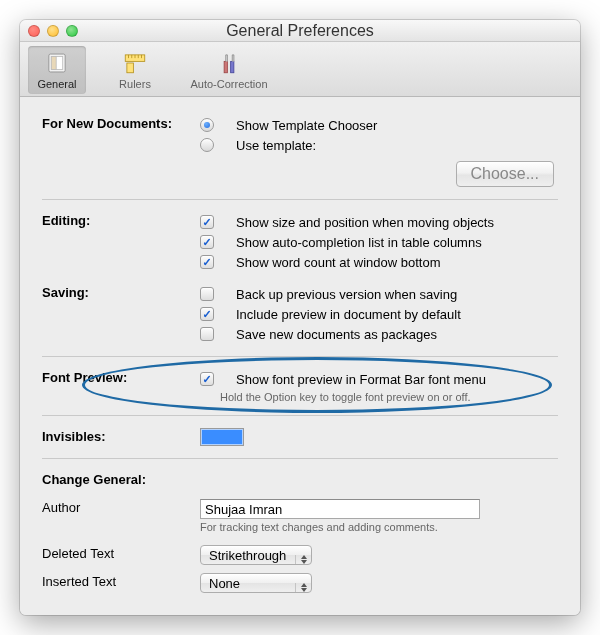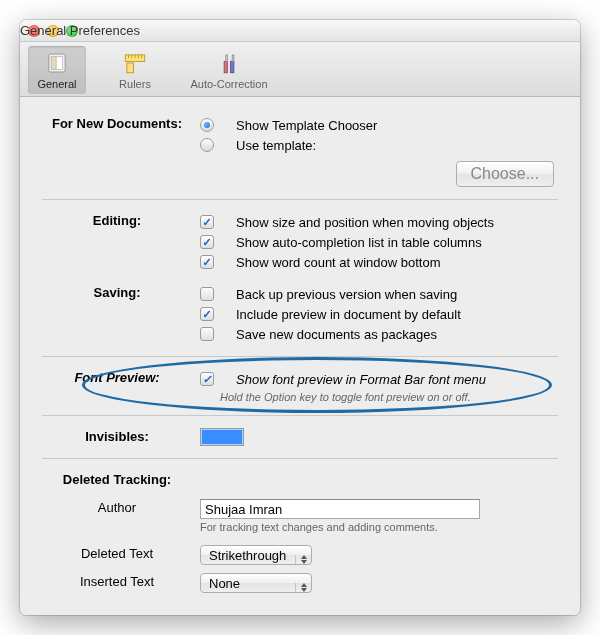--- a/index.html
+++ b/index.html
@@ -28,21 +28,21 @@
     padding: 0 8px;
     position: relative;
   }
   .traffic { display: flex; gap: 7px; }
   .tl { width: 12px; height: 12px; border-radius: 50%; border: 1px solid rgba(0,0,0,0.18); }
   .tl.red { background: radial-gradient(circle at 40% 35%, #ff8b82, #ff5f57); }
   .tl.yellow { background: radial-gradient(circle at 40% 35%, #ffe08a, #ffbd2e); }
   .tl.green { background: radial-gradient(circle at 40% 35%, #8fe292, #28c940); }
   .title {
     position: absolute; left: 0; right: 0;
-    font-size: 13px; color: #333;
+    text-align: center; font-size: 16px; color: #333;
     pointer-events: none;
   }
   .toolbar {
     background: linear-gradient(#f0f0f0, #dcdcdc);
     border-bottom: 1px solid #b8b8b8;
     padding: 4px 8px 2px 8px;
     display: flex;
     gap: 20px;
   }
   .tbitem {
@@ -60,21 +60,21 @@
   }
   .tbicon { height: 30px; display: flex; align-items: center; justify-content: center; }
   .tbicon svg { width: 26px; height: 26px; }
   .content {
     background: #ededed;
     padding: 18px 22px 20px 22px;
   }
   .row { display: flex; align-items: flex-start; margin-bottom: 2px; }
   .rowlabel {
     width: 158px;
-    text-align: center;
+    text-align: left;
     padding-right: 8px;
     padding-top: 1px;
     font-size: 13px;
   }
   .rowlabel.bold { font-weight: bold; }
   .rowbody { flex: 1; }
   .radio-line, .check-line { display: flex; align-items: center; gap: 22px; height: 20px; }
   .radio {
     width: 14px; height: 14px; border-radius: 50%;
     background: linear-gradient(#fdfdfd,#d9d9d9);
@@ -151,21 +151,21 @@
   }
   .arrows .up { border-bottom: 4px solid #555; }
   .arrows .down { border-top: 4px solid #555; }
   .section-gap { height: 10px; }
   .ellipse-highlight {
     position: absolute;
     border: 3px solid #1f6aa5;
     border-radius: 50%;
     pointer-events: none;
   }
-  .fp-wrap { position: relative; font-style: italic; }
+  .fp-wrap { position: relative; }
 </style>
 </head>
 <body>
 
 <div class="window">
 
   <div class="titlebar">
     <div class="traffic">
       <div class="tl red"></div>
       <div class="tl yellow"></div>
@@ -294,21 +294,21 @@
     <div class="row">
       <div class="rowlabel bold">Invisibles:</div>
       <div class="rowbody">
         <span class="swatch"></span>
       </div>
     </div>
 
     <hr class="sep">
 
     <div class="row">
-      <div class="rowlabel bold">Deleted Tracking:</div>
+      <div class="rowlabel bold">Change General:</div>
       <div class="rowbody"></div>
     </div>
 
     <div class="section-gap"></div>
 
     <div class="row">
       <div class="rowlabel">Author</div>
       <div class="rowbody">
         <input class="textfield" value="Shujaa Imran" style="">
         <div class="hint">For tracking text changes and adding comments.</div>

